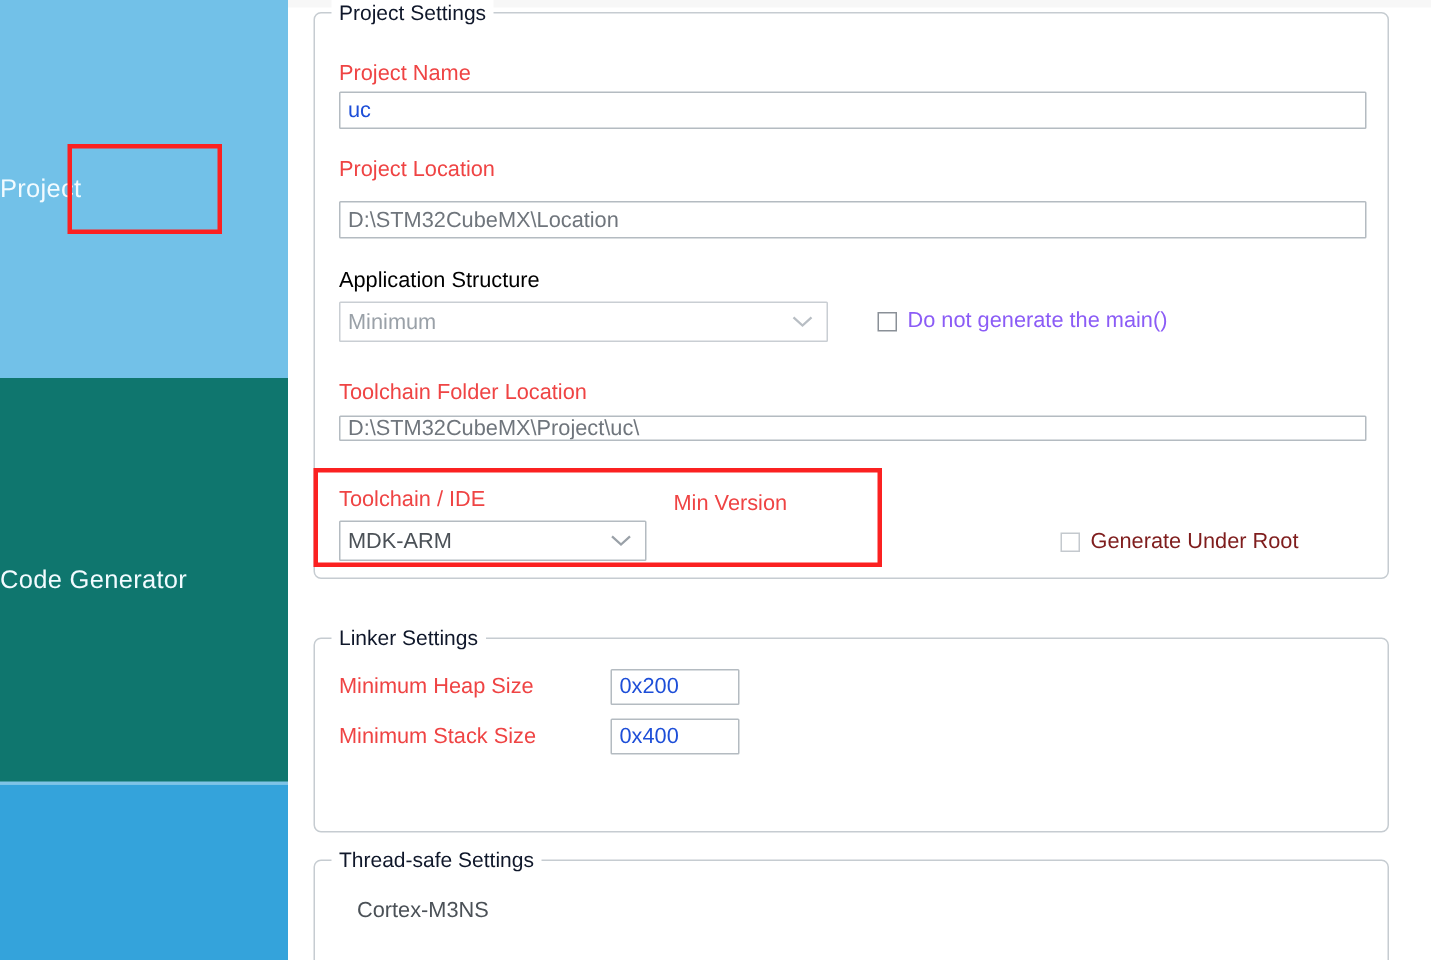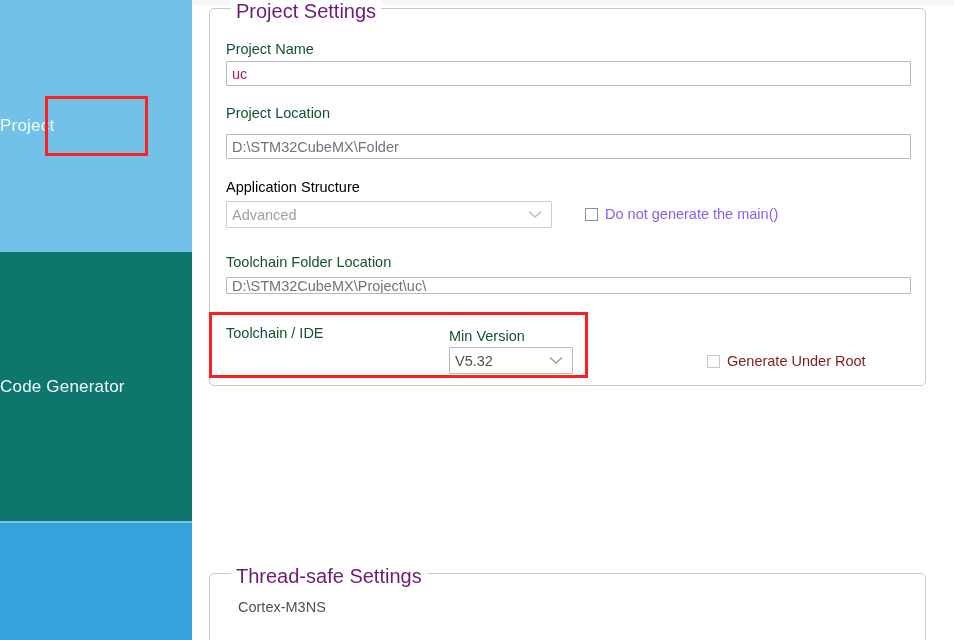--- a/index.html
+++ b/index.html
@@ -84,46 +84,45 @@
     position: absolute;
     border: 1px solid #c6ccd1;
     border-radius: 5px;
     background: #ffffff;
   }
   .group > .group-title {
     position: absolute;
     top: -9px; left: 11px;
     background: #ffffff;
     padding: 0 5px;
-    font-size: 20px;
-    color: #701a75;
-    white-space: nowrap;
-    margin-left: 10px;
+    font-size: 14px;
+    color: #0f172a;
+    white-space: nowrap;
   }
   .grp-project   { left: 17px; top: 8px;   width: 717px; height: 378px; }
   .grp-linker    { left: 17px; top: 425px; width: 717px; height: 130px; }
   .grp-thread    { left: 17px; top: 573px; width: 717px; height: 90px; }
 
   
   .flabel {
     position: absolute;
     font-size: 14.5px;
-    color: #14532d;
+    color: #ef4444;
     white-space: nowrap;
   }
   .flabel.dim { color: #000000; }
 
   
   .tinput {
     position: absolute;
     border: 1px solid #b4bbc1;
     background: #ffffff;
     border-radius: 1px;
     font-size: 14.5px;
-    color: #be185d;
+    color: #1d4ed8;
     padding: 0 5px;
     display: flex;
     align-items: center;
     white-space: nowrap;
     overflow: hidden;
   }
   .tinput.path { color: #6f757c; }
 
   
   .ddown {
@@ -193,58 +192,67 @@
   <div class="content">
     <div class="topstrip"></div>
 
     <div class="group grp-project">
       <div class="group-title">Project Settings</div>
 
       <div class="flabel" style="left:16px; top:32px;">Project Name</div>
       <div class="tinput" style="left:16px; top:52px; width:685px; height:25px;">uc</div>
 
       <div class="flabel" style="left:16px; top:96px;">Project Location</div>
-      <div class="tinput path" style="left:16px; top:125px; width:685px; height:25px;">D:\STM32CubeMX\Folder</div>
+      <div class="tinput path" style="left:16px; top:125px; width:685px; height:25px;">D:\STM32CubeMX\Location</div>
 
       <div class="flabel dim" style="left:16px; top:170px;">Application Structure</div>
       <div class="ddown dim" style="left:16px; top:192px; width:326px; height:27px;">
-        <span>Advanced</span>
+        <span>Minimum</span>
         <span class="chev">
           <svg width="14" height="9" viewBox="0 0 14 9">
             <path d="M1 1.5 L7 7 L13 1.5" fill="none" stroke="#b8bec4" stroke-width="1.5"></path>
           </svg>
         </span>
       </div>
 
       <div class="cbox" style="left:375px; top:197px;">
         <span class="box"></span>
         <span>Do not generate the main()</span>
       </div>
 
       <div class="flabel" style="left:16px; top:245px;">Toolchain Folder Location</div>
       <div class="tinput path" style="left:16px; top:268px; width:685px; height:17px;">D:\STM32CubeMX\Project\uc\</div>
 
       <div class="flabel" style="left:16px; top:316px;">Toolchain / IDE</div>
-
-      <div class="flabel" style="left:239px; top:319px;">Min Version</div>
-      <div class="ddown" style="left:239px; top:338px; width:124px; height:27px;">
-        <span>V5.32</span>
+      <div class="ddown" style="left:16px; top:338px; width:205px; height:27px;">
+        <span>MDK-ARM</span>
         <span class="chev">
           <svg width="14" height="9" viewBox="0 0 14 9">
             <path d="M1 1.5 L7 7 L13 1.5" fill="none" stroke="#9aa1a8" stroke-width="1.5"></path>
           </svg>
         </span>
       </div>
 
+      <div class="flabel" style="left:239px; top:319px;">Min Version</div>
+
       <div class="cbox dim" style="left:497px; top:344px;">
         <span class="box"></span>
         <span>Generate Under Root</span>
       </div>
     </div>
 
+    <div class="group grp-linker">
+      <div class="group-title">Linker Settings</div>
+
+      <div class="flabel" style="left:16px; top:24px;">Minimum Heap Size</div>
+      <div class="tinput" style="left:197px; top:20px; width:86px; height:24px;">0x200</div>
+
+      <div class="flabel" style="left:16px; top:57px;">Minimum Stack Size</div>
+      <div class="tinput" style="left:197px; top:53px; width:86px; height:24px;">0x400</div>
+    </div>
 
     <div class="group grp-thread">
       <div class="group-title">Thread-safe Settings</div>
       <div class="static-text" style="left:28px; top:25px;">Cortex-M3NS</div>
     </div>
   </div>
 
   <div class="hl hl-project"></div>
   <div class="hl hl-toolchain"></div>
 

